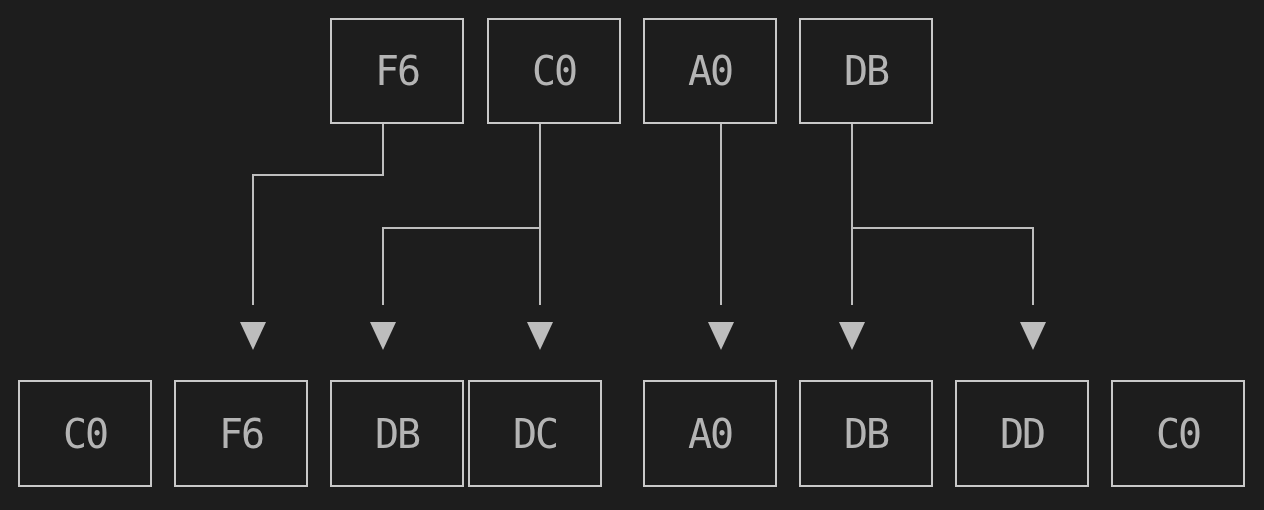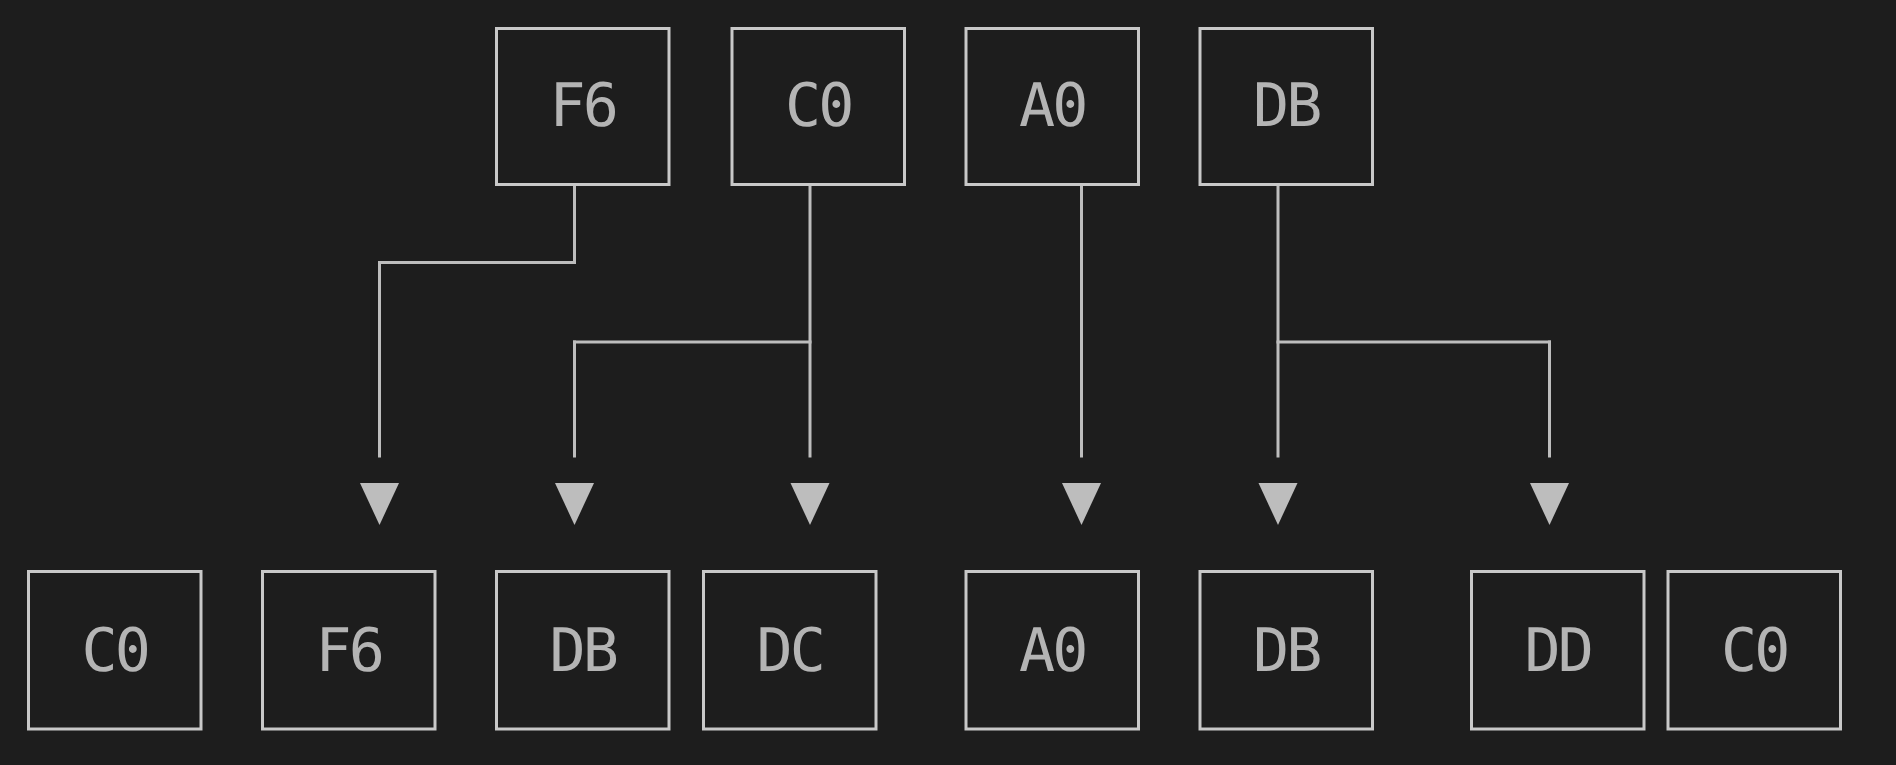--- a/index.html
+++ b/index.html
@@ -6,21 +6,21 @@
   .stage {
     position: relative;
     width: 1264px;
     height: 510px;
     background: #1d1d1d;
     overflow: hidden;
     font-family: "DejaVu Sans Mono", monospace;
   }
   .node {
     position: absolute;
-    width: 117px;
+    width: 134px;
     height: 106px;
     border: 2px solid #c8c8c8;
     box-sizing: border-box;
     background: #1d1d1d;
     display: flex;
     align-items: center;
     justify-content: center;
   }
   .node .label {
     color: #b4b4b4;
@@ -75,21 +75,21 @@
   </div>
   <div class="node bottom" style="left:468px">
     <span class="label">DC</span>
   </div>
   <div class="node bottom" style="left:643px">
     <span class="label">A0</span>
   </div>
   <div class="node bottom" style="left:799px">
     <span class="label">DB</span>
   </div>
-  <div class="node bottom" style="left:980px">
+  <div class="node bottom" style="left:955px">
     <span class="label">DD</span>
   </div>
   <div class="node bottom" style="left:1111px">
     <span class="label">C0</span>
   </div>
 
   <div class="seg v" style="left:382px; top:124px; height:51px"></div>
   <div class="seg h" style="left:252px; top:174px; width:132px"></div>
   <div class="seg v" style="left:252px; top:174px; height:131px"></div>
   <div class="arrowhead" style="left:240px"></div>

